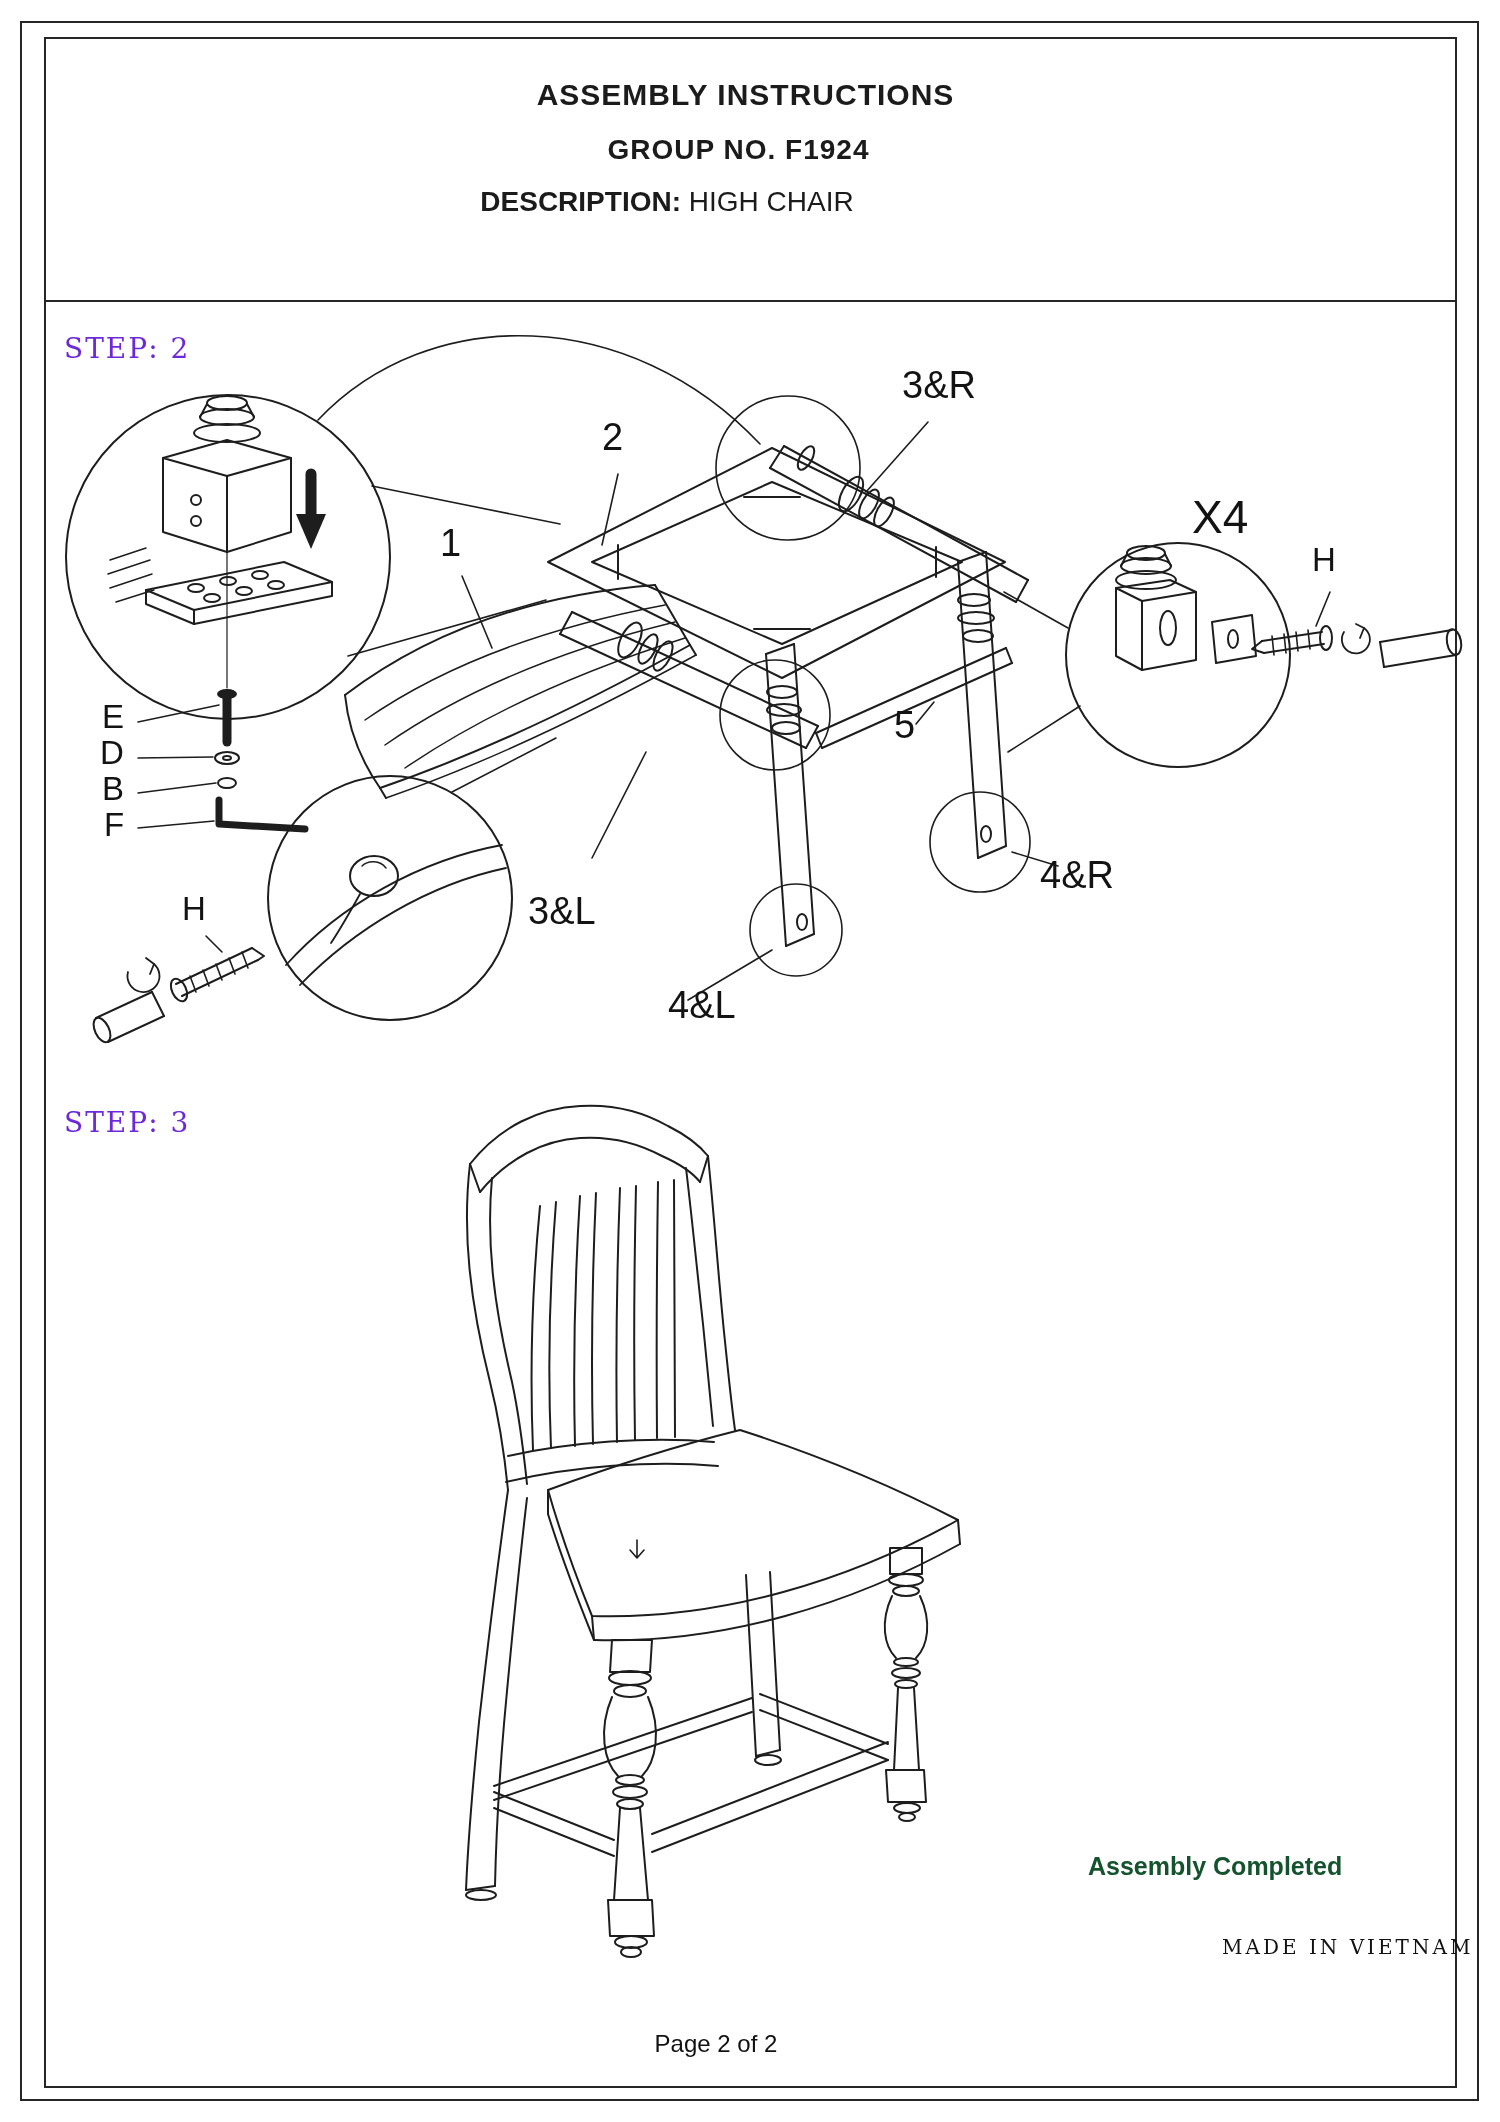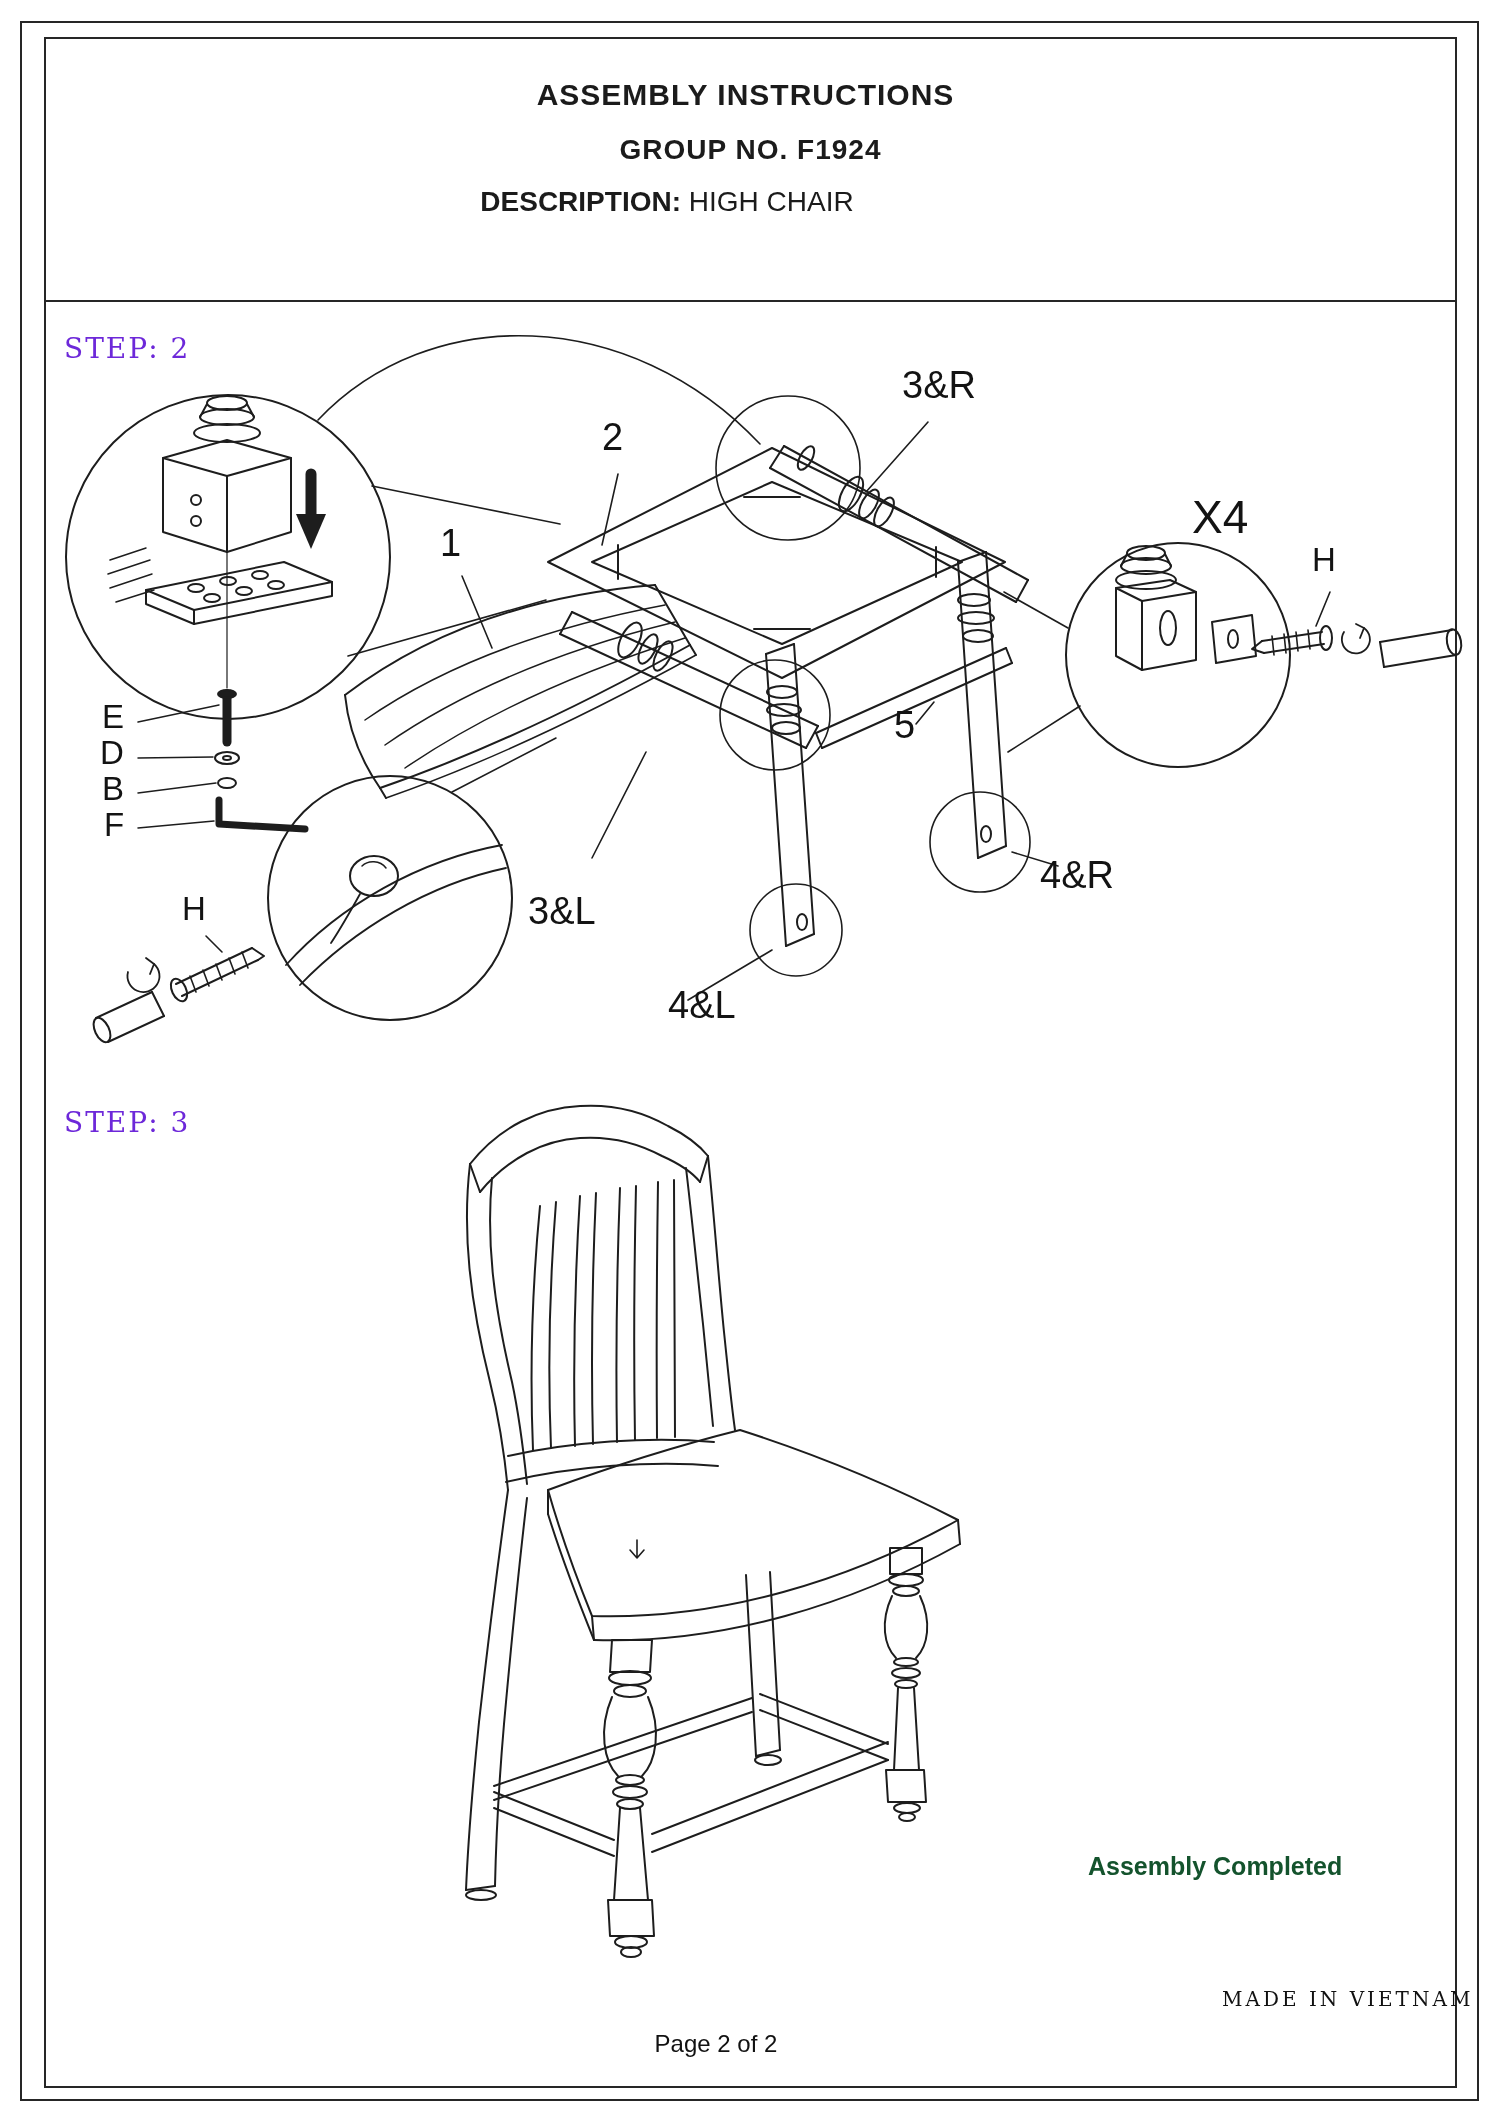--- a/index.html
+++ b/index.html
@@ -9,34 +9,34 @@
     font-family:"Liberation Sans", sans-serif; color:#1b1b1b;
   }
   .outer-frame { position:absolute; left:20px; top:21px; width:1459px; height:2080px;
     border:2px solid #262626; }
   .inner-frame { position:absolute; left:44px; top:37px; width:1413px; height:2051px;
     border:2px solid #262626; }
   .header-divider { position:absolute; left:44px; top:300px; width:1413px; height:0;
     border-top:2px solid #262626; }
   .header-title { position:absolute; left:44px; top:78px; width:1403px; text-align:center;
     font-size:30px; font-weight:bold; letter-spacing:1px; }
-  .header-group { position:absolute; left:44px; top:134px; width:1413px; text-align:center;
+  .header-group { position:absolute; left:32px; top:134px; width:1413px; text-align:center;
     font-size:28px; font-weight:bold; letter-spacing:1px; }
   .header-desc { position:absolute; left:44px; top:186px; width:1246px; text-align:center;
     font-size:28px; }
   .header-desc .lbl { font-weight:bold; }
   .step-label { position:absolute; font-family:"DejaVu Serif", serif; font-size:28px;
     letter-spacing:2px; color:#6d28d9; }
   .part-label { position:absolute; font-size:38px; color:#131313; line-height:1; }
   .part-label.small { font-size:33px; }
   .part-label.big { font-size:46px; }
   .caption-bold { position:absolute; font-size:25px; font-weight:bold; color:#14532d; }
   .footer-page { position:absolute; left:0; top:2030px; width:1432px; text-align:center;
     font-size:24px; color:#111; }
-  .footer-madein { position:absolute; left:1222px; top:1987px; font-size:20px;
+  .footer-madein { position:absolute; left:1222px; top:1935px; font-size:20px;
     font-family:"DejaVu Serif", serif; letter-spacing:3px; color:#111; }
   svg.art { position:absolute; left:0; top:0; }
 </style>
 </head>
 <body>
 
 <div class="outer-frame"></div>
 <div class="inner-frame"></div>
 <div class="header-divider"></div>
 

